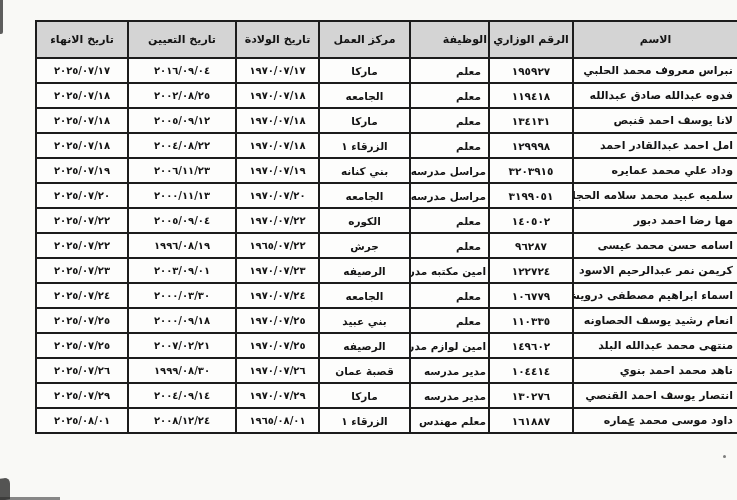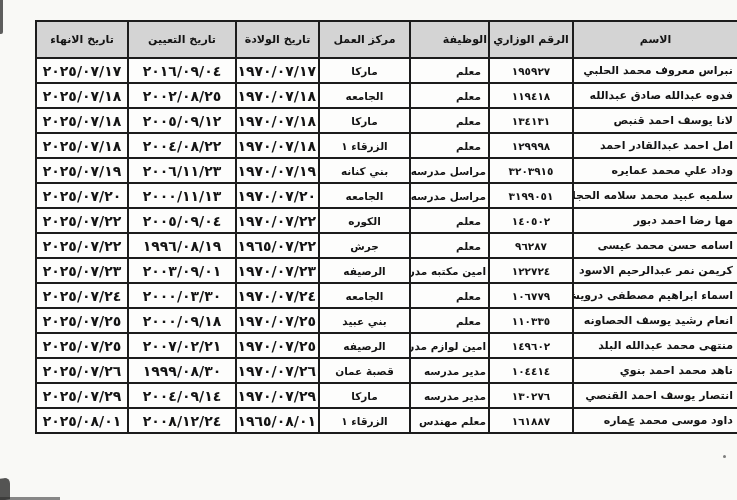--- a/index.html
+++ b/index.html
@@ -38,21 +38,21 @@
     padding:2px 1px;
   }
   td{
     font-size:10.5px;
     height:25px;
     text-align:center;
     padding:1px 2px;
     background:var(--cell-bg);
   }
   td.name-cell{text-align:right;padding-right:4px;font-size:11px;}
-  td.date-cell{font-size:14px;letter-spacing:0.3px;}
+  td.date-cell{font-size:10px;letter-spacing:0.3px;}
   
   .col-0{width:28px;}
   .col-1{width:165px;}
   .col-2{width:84px;}
   .col-3{width:79px;padding-left:40px;}
   .col-4{width:91px;}
   .col-5{width:83px;}
   .col-6{width:108px;}
   .col-7{width:92px;}
   

